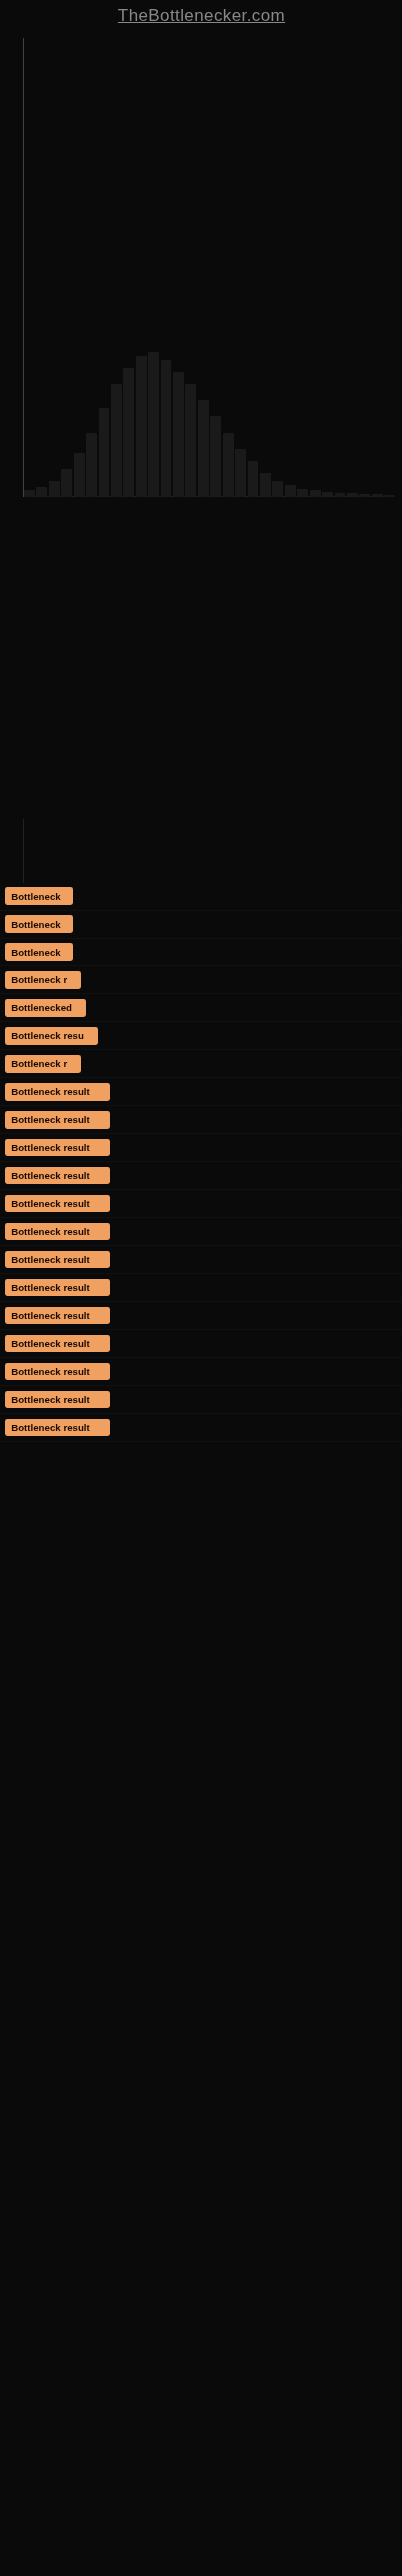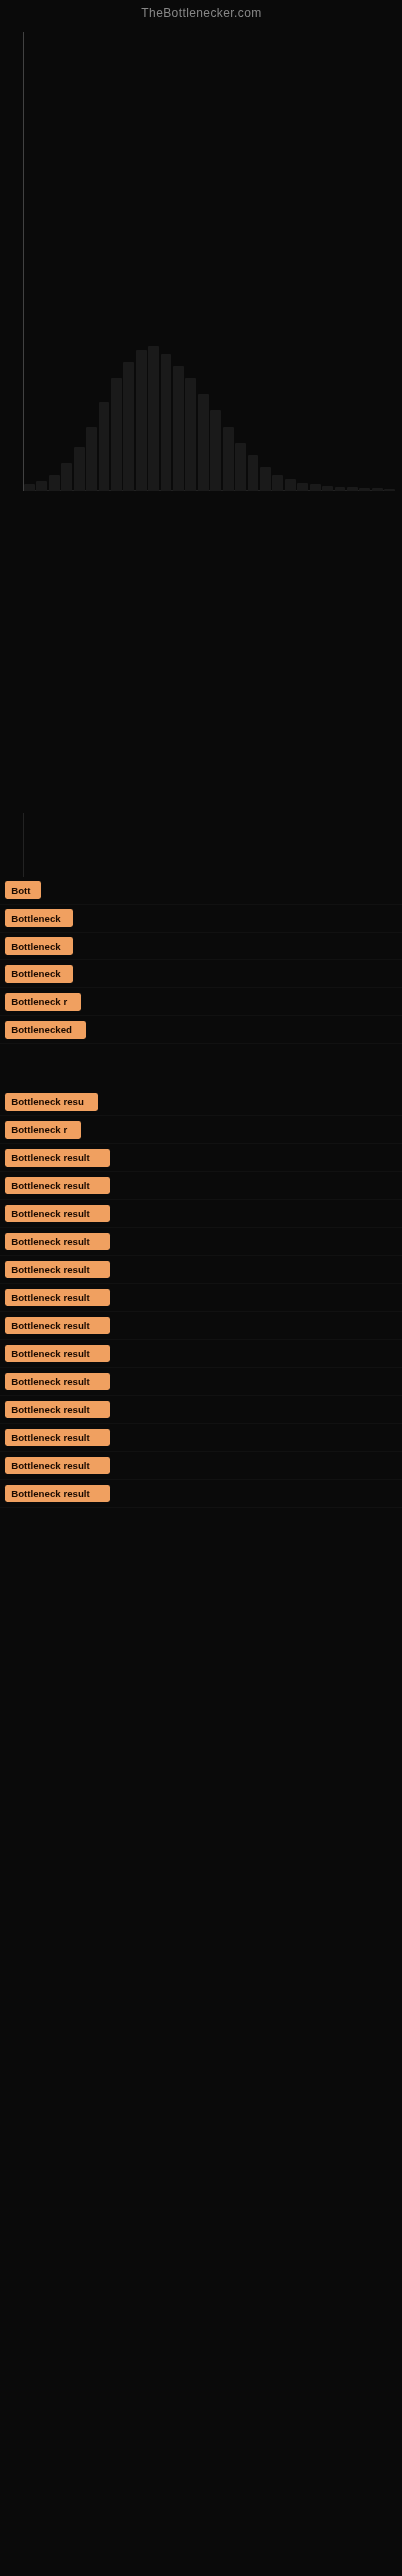--- a/index.html
+++ b/index.html
@@ -12,25 +12,26 @@
       background-color: #0a0a0a;
       width: 403px;
       min-height: 2576px;
       font-family: Arial, sans-serif;
       position: relative;
       overflow-x: hidden;
     }
 
     .site-title {
       color: #888;
-      font-size: 12px;
+      font-size: 17px;
       text-align: center;
       padding-top: 6.4px;
       padding-bottom: 3.2px;
       letter-spacing: 0.4px;
+      text-decoration: underline;
     }
 
     .chart-area {
       width: 403px;
       height: 467px;
       background-color: #0a0a0a;
       position: relative;
     }
 
     
@@ -157,40 +158,37 @@
 
 <div style="height: 32px; background: #0a0a0a; position: relative;">
   <div style="position: absolute; left: 22.5px; top: 0; width: 0.8px; height: 32px; background: rgba(180,180,180,0.15);"></div>
 </div>
 <div style="height: 32px; background: #0a0a0a; position: relative;">
   <div style="position: absolute; left: 22.5px; top: 0; width: 0.8px; height: 32px; background: rgba(180,180,180,0.15);"></div>
 </div>
 
 <div class="results-section" id="results-container">
 
-<div class="result-row">
-      <span class="result-label" style="max-width: 36px; width: 36px;">Bott</span>
-    </div>
     <div class="result-row">
       <span class="result-label" style="max-width: 68px; width: 68px;">Bottleneck</span>
     </div>
     <div class="result-row">
       <span class="result-label" style="max-width: 68px; width: 68px;">Bottleneck</span>
     </div>
     <div class="result-row">
       <span class="result-label" style="max-width: 68px; width: 68px;">Bottleneck</span>
     </div>
     <div class="result-row">
       <span class="result-label" style="max-width: 76px; width: 76px;">Bottleneck r</span>
     </div>
     <div class="result-row">
       <span class="result-label" style="max-width: 81px; width: 81px;">Bottlenecked</span>
     </div>
     <div class="result-row">
-      <span class="result-label" style="max-width: 93px; width: 104px; margin-top: 44px;">Bottleneck resu</span>
+      <span class="result-label" style="max-width: 93px; width: 104px;">Bottleneck resu</span>
     </div>
     <div class="result-row">
       <span class="result-label" style="max-width: 76px; width: 76px;">Bottleneck r</span>
     </div>
     <div class="result-row">
       <span class="result-label" style="max-width: 105px; width: 105px;">Bottleneck result</span>
     </div>
     <div class="result-row">
       <span class="result-label" style="max-width: 105px; width: 105px;">Bottleneck result</span>
     </div>

